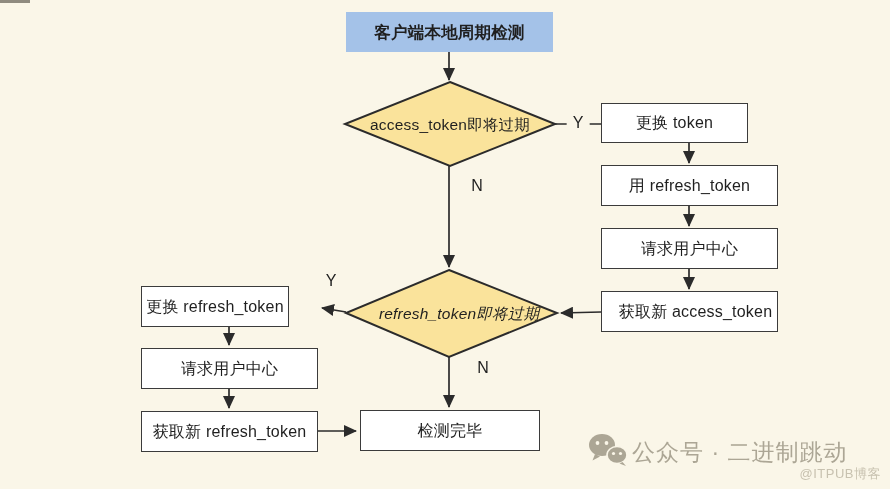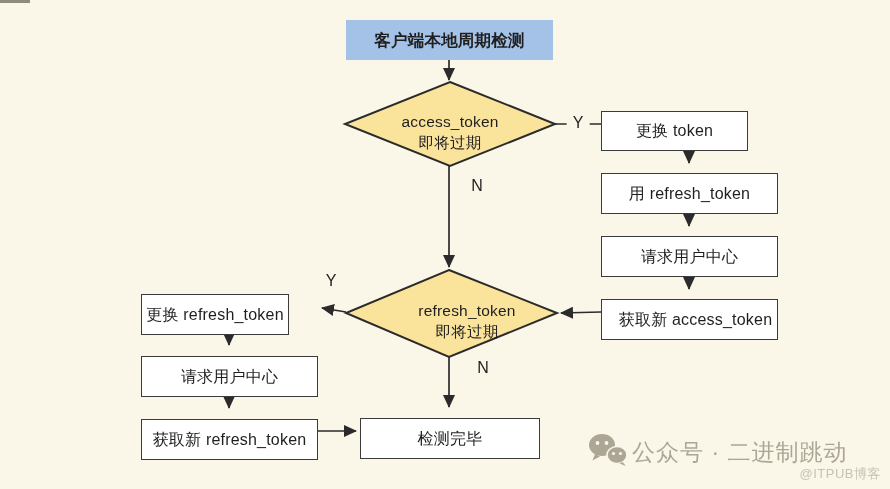--- a/index.html
+++ b/index.html
@@ -13,25 +13,25 @@
     position:absolute; left:0; top:0; width:30px; height:3px;
     background:#8F8B7F;
   }
   svg.wires { position:absolute; left:0; top:0; width:890px; height:489px; }
   .wire { stroke:var(--line,#2B2B2B); stroke-width:1.7; fill:none; }
   .diamond { fill:var(--diamond-fill,#FAE39B); stroke:var(--line,#2B2B2B); stroke-width:2; }
   #arrowhead path { fill:var(--line,#2B2B2B); }
   .node {
     position:absolute; display:flex; align-items:center; justify-content:center;
     font-size:16px; color:var(--text,#1F1F1F); 
-    line-height:1.25; letter-spacing:0.2px;margin-top:8px;
+    line-height:1.25; letter-spacing:0.2px;
   }
   .box { background:var(--box-fill,#FFFFFF); border:1.6px solid var(--box-border,#3B3B3B); font-weight:500; }
   .header-node { background:var(--header-fill,#A4C2E8); font-weight:600; font-size:16.5px; }
-  .dtext { flex-direction:column; font-size:15.5px; font-weight:500; line-height:21px; background:transparent; pointer-events:none; }
+  .dtext { flex-direction:row; font-size:15.5px; font-weight:500; line-height:21px; background:transparent; pointer-events:none; }
   .edge-label {
     position:absolute; transform:translate(-50%,-50%);
     font-size:16px; font-weight:500; color:var(--text,#1F1F1F);
   }
   .edge-label.on-line { background:var(--bg,#FAF6E8); padding:0 6px; }
   .wm-main {
     position:absolute; left:632px; top:437px; font-size:23px; font-weight:400;
     color:var(--watermark,#ACA695); letter-spacing:1px; white-space:nowrap;text-align:center;
   }
   .wm-sub {
@@ -73,21 +73,21 @@
 
   <div class="node header-node" style="left:346px; top:12px; width:207px; height:40px;">
     <span>客户端本地周期检测</span>
   </div>
 
   <div class="node dtext" style="left:350px; top:96px; width:200px; height:56px;">
     <span>access_token</span>
     <span>即将过期</span>
   </div>
 
-  <div class="node dtext" style="left:367px; top:285px; width:200px; height:56px;">
+  <div class="node dtext" style="left:359px; top:285px; width:200px; height:56px;font-style:italic;">
     <span>refresh_token</span>
     <span>即将过期</span>
   </div>
 
   <div class="node box" style="left:601px; top:103px; width:147px; height:40px;">
     <span>更换 token</span>
   </div>
   <div class="node box" style="left:601px; top:165px; width:177px; height:41px;">
     <span>用 refresh_token</span>
   </div>

